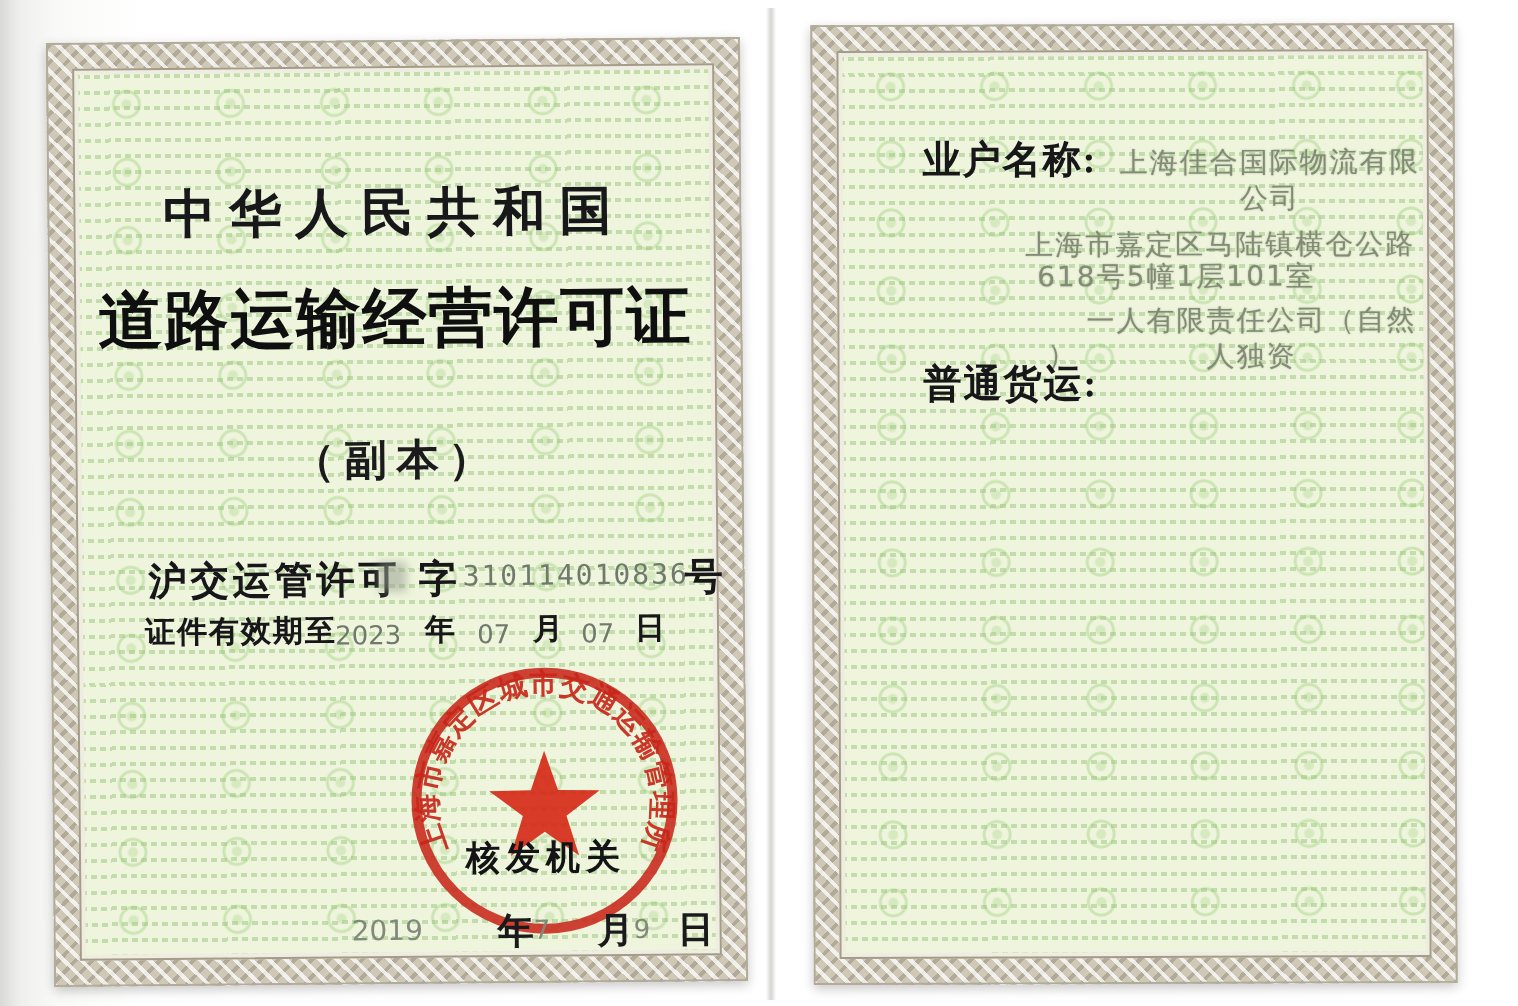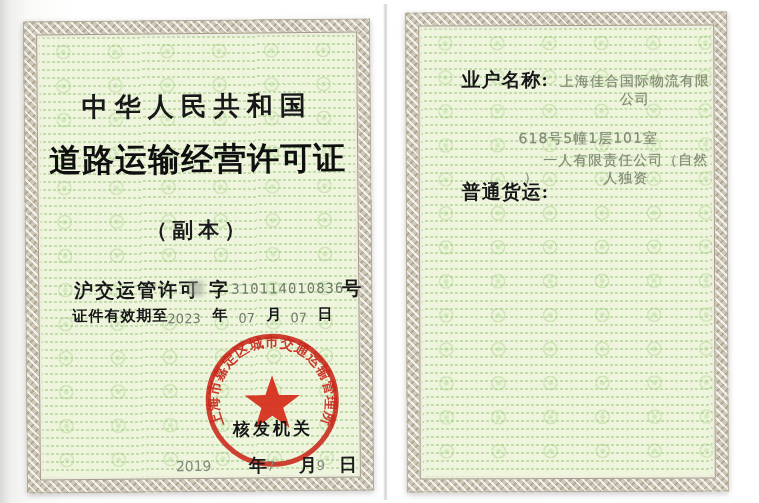--- a/index.html
+++ b/index.html
@@ -124,20 +124,21 @@
   </div>
 
   <div class="fold"></div>
 
   <div class="page page-right">
     <div class="page-inner">
 
       <span class="field-label f1-label">业户名称:</span>
       <span class="field-value f1-v1">上海佳合国际物流有限公司</span>
 
+      <span class="field-value f2-v1">上海市嘉定区马陆镇横仓公路</span>
       <span class="field-value f2-v2">618号5幢1层101室</span>
 
       <span class="field-value f3-v1">一人有限责任公司（自然人独资</span>
       <span class="field-value f3-v2">）</span>
 
       <span class="field-label f4-label">普通货运:</span>
 
     </div>
   </div>
 

